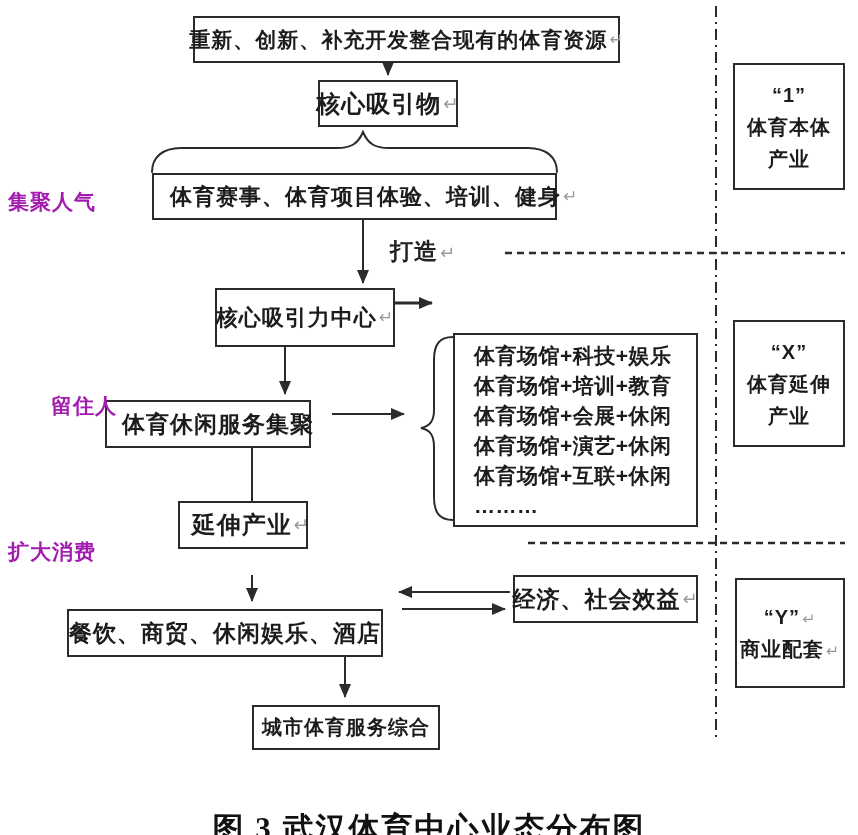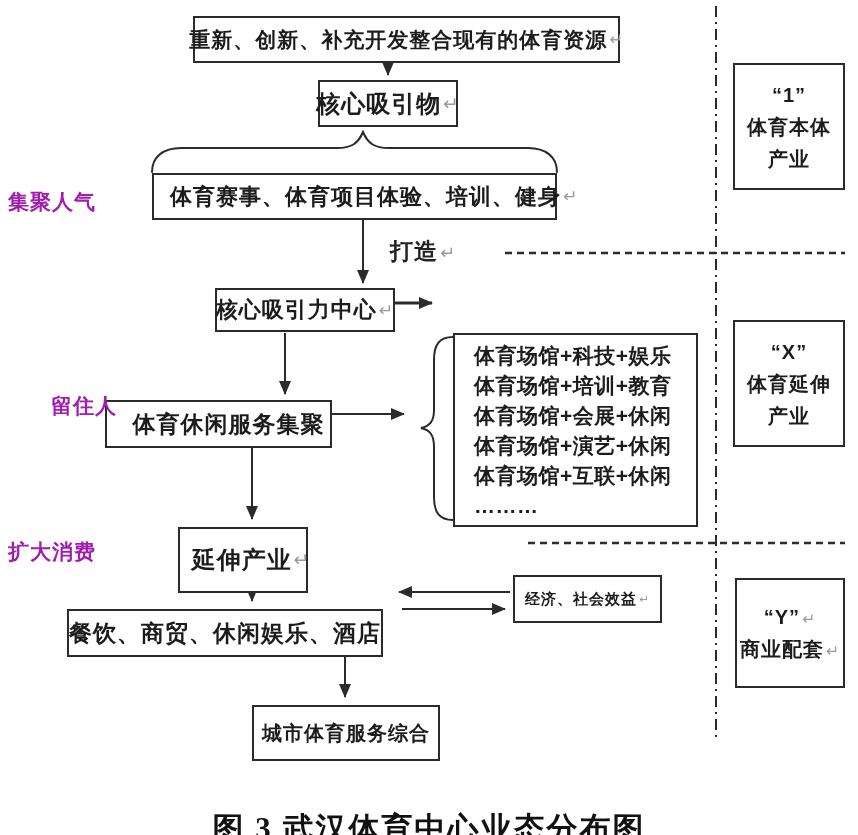--- a/index.html
+++ b/index.html
@@ -94,54 +94,54 @@
 
   <div class="box left-align" style="left:152px;top:173px;width:405px;height:47px;font-size:22px;">
     <span>体育赛事、体育项目体验、培训、健身</span>
       <span class="mark">↵</span>
   </div>
 
   <div class="float-label" style="left:390px;top:236px;">
     <span>打造</span><span class="mark">↵</span>
   </div>
 
-  <div class="box" style="left:215px;top:288px;width:180px;height:44px;font-size:22px;">
+  <div class="box" style="left:215px;top:288px;width:180px;height:59px;font-size:22px;">
     <span>核心吸引力中心</span>
       <span class="mark">↵</span>
   </div>
 
 
-  <div class="box" style="left:105px;top:400px;width:227px;height:48px;font-size:23px;padding-left:20px;">
+  <div class="box" style="left:105px;top:400px;width:206px;height:48px;font-size:23px;padding-left:20px;">
     <span>体育休闲服务集聚</span>
   </div>
 
   <div class="venue-box" style="left:453px;top:333px;width:245px;height:194px;">
     <div class="venue-item">体育场馆+科技+娱乐</div>
     <div class="venue-item">体育场馆+培训+教育</div>
     <div class="venue-item">体育场馆+会展+休闲</div>
     <div class="venue-item">体育场馆+演艺+休闲</div>
     <div class="venue-item">体育场馆+互联+休闲</div>
     <div class="venue-item">………</div>
   </div>
 
-  <div class="box" style="left:178px;top:527px;width:130px;height:66px;font-size:24px;padding-left:16px;">
+  <div class="box" style="left:178px;top:501px;width:130px;height:48px;font-size:24px;padding-left:16px;">
     <span>延伸产业</span>
       <span class="mark">↵</span>
   </div>
 
   <div class="box" style="left:67px;top:609px;width:316px;height:48px;font-size:23px;">
     <span>餐饮、商贸、休闲娱乐、酒店</span>
   </div>
 
-  <div class="box" style="left:513px;top:575px;width:149px;height:48px;font-size:15px;">
+  <div class="box" style="left:513px;top:575px;width:185px;height:48px;font-size:23px;">
     <span>经济、社会效益</span>
       <span class="mark">↵</span>
   </div>
 
-  <div class="box" style="left:252px;top:705px;width:188px;height:56px;font-size:20px;">
+  <div class="box" style="left:252px;top:705px;width:188px;height:45px;font-size:20px;">
     <span>城市体育服务综合</span>
   </div>
 
   <div class="side-label" style="left:8px;top:188px;">集聚人气</div>
   <div class="side-label" style="left:8px;top:392px;margin-left:43px;">留住人</div>
   <div class="side-label" style="left:8px;top:538px;">扩大消费</div>
 
   <div class="cat-box" style="left:733px;top:63px;width:112px;height:127px;">
     <div class="cat-code">“1”</div>
     <div class="cat-line">体育本体</div>

